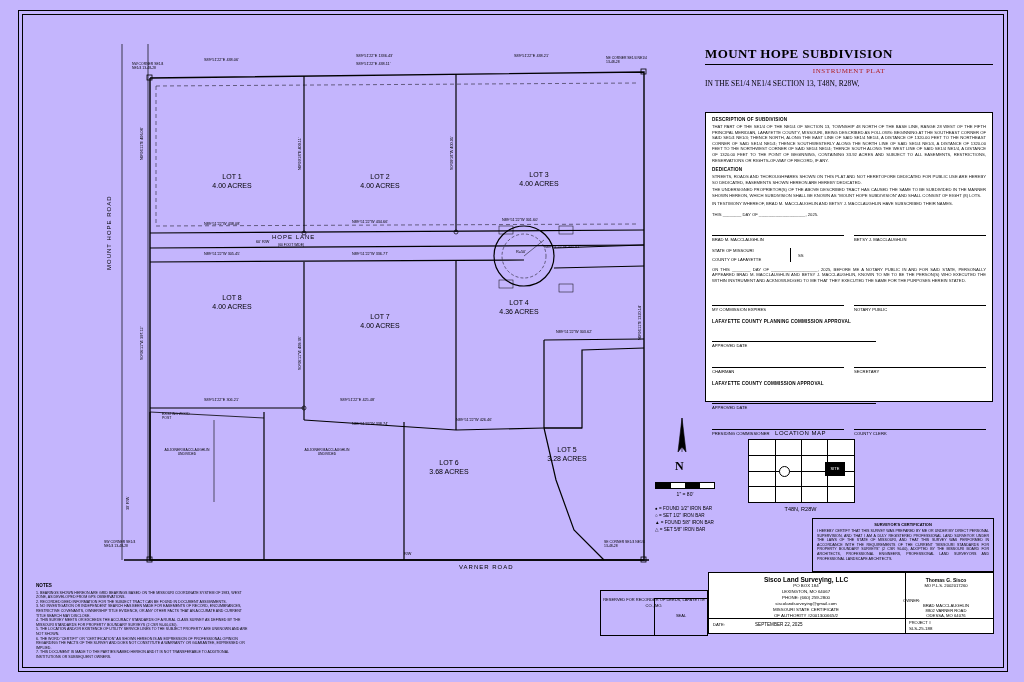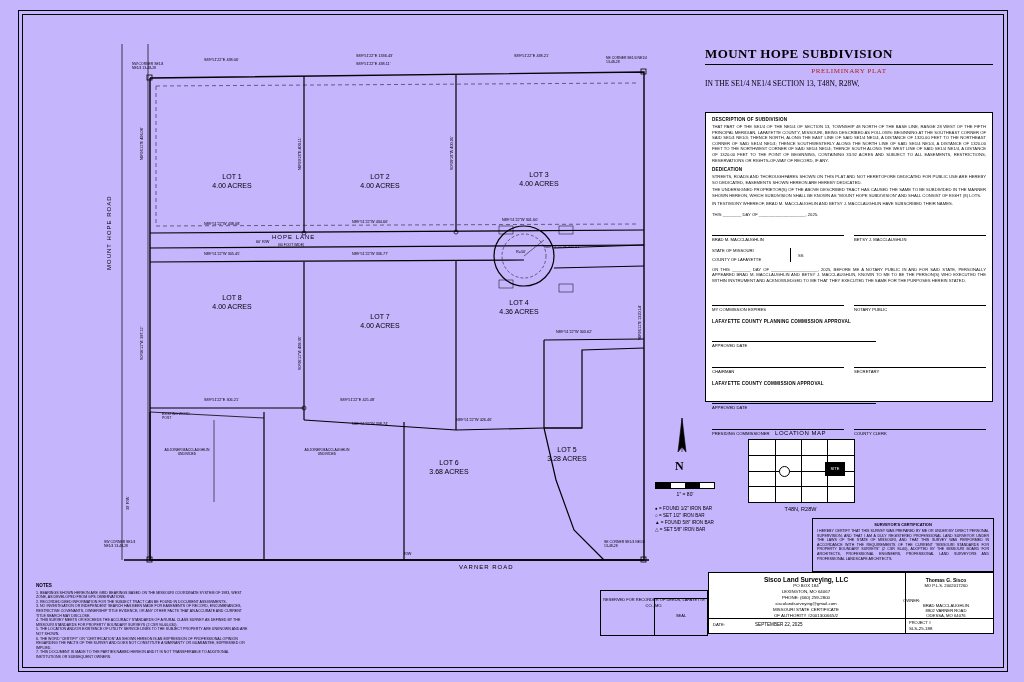--- a/index.html
+++ b/index.html
@@ -232,21 +232,21 @@
     <div class="tiny" style="left:0px;top:500px;width:40px;white-space:normal;">SW CORNER SE1/4 NE1/4 13-48-28</div>
     <div class="tiny" style="left:500px;top:500px;width:44px;white-space:normal;">SE CORNER SE1/4 NE1/4 13-48-28</div>
     <div class="tiny" style="left:58px;top:372px;width:36px;white-space:normal;">EXISTING WOOD POST</div>
     <div class="tiny" style="left:60px;top:408px;width:46px;white-space:normal;text-align:center;">ADJOINER MACCLAUGHLIN UNDIVIDED</div>
     <div class="tiny" style="left:200px;top:408px;width:46px;white-space:normal;text-align:center;">ADJOINER MACCLAUGHLIN UNDIVIDED</div>
   </div>
 
   <div class="title-block">
     <div class="title-main">MOUNT HOPE SUBDIVISION</div>
     <div class="title-rule"></div>
-    <div class="title-sub">PRELIMINARY PLAT</div>
+    <div class="title-sub">INSTRUMENT PLAT</div>
     <div class="title-desc">IN THE SE1/4 NE1/4 SECTION 13, T48N, R28W,</div>
   </div>
 
   <div class="cert-box">
     <div class="cert-h" style="margin-top:0">DESCRIPTION OF SUBDIVISION</div>
     <div class="cert-p">THAT PART OF THE SE1/4 OF THE NE1/4 OF SECTION 13, TOWNSHIP 48 NORTH OF THE BASE LINE, RANGE 28 WEST OF THE FIFTH PRINCIPAL MERIDIAN, LAFAYETTE COUNTY, MISSOURI, BEING DESCRIBED AS FOLLOWS: BEGINNING AT THE SOUTHEAST CORNER OF SAID SE1/4 NE1/4; THENCE NORTH, ALONG THE EAST LINE OF SAID SE1/4 NE1/4, A DISTANCE OF 1320.00 FEET TO THE NORTHEAST CORNER OF SAID SE1/4 NE1/4; THENCE SOUTHWESTERLY ALONG THE NORTH LINE OF SAID SE1/4 NE1/4, A DISTANCE OF 1320.00 FEET TO THE NORTHWEST CORNER OF SAID SE1/4 NE1/4; THENCE SOUTH ALONG THE WEST LINE OF SAID SE1/4 NE1/4, A DISTANCE OF 1320.00 FEET TO THE POINT OF BEGINNING, CONTAINING 33.92 ACRES AND SUBJECT TO ALL EASEMENTS, RESTRICTIONS, RESERVATIONS OR RIGHTS-OF-WAY OF RECORD, IF ANY.</div>
 
     <div class="cert-h">DEDICATION</div>
     <div class="cert-p">STREETS, ROADS AND THOROUGHFARES SHOWN ON THIS PLAT AND NOT HERETOFORE DEDICATED FOR PUBLIC USE ARE HEREBY SO DEDICATED, EASEMENTS SHOWN HEREON ARE HEREBY DEDICATED.</div>
     <div class="cert-p">THE UNDERSIGNED PROPRIETOR(S) OF THE ABOVE DESCRIBED TRACT HAS CAUSED THE SAME TO BE SUBDIVIDED IN THE MANNER SHOWN HEREON, WHICH SUBDIVISION SHALL BE KNOWN AS "MOUNT HOPE SUBDIVISION" AND SHALL CONSIST OF EIGHT (8) LOTS.</div>

